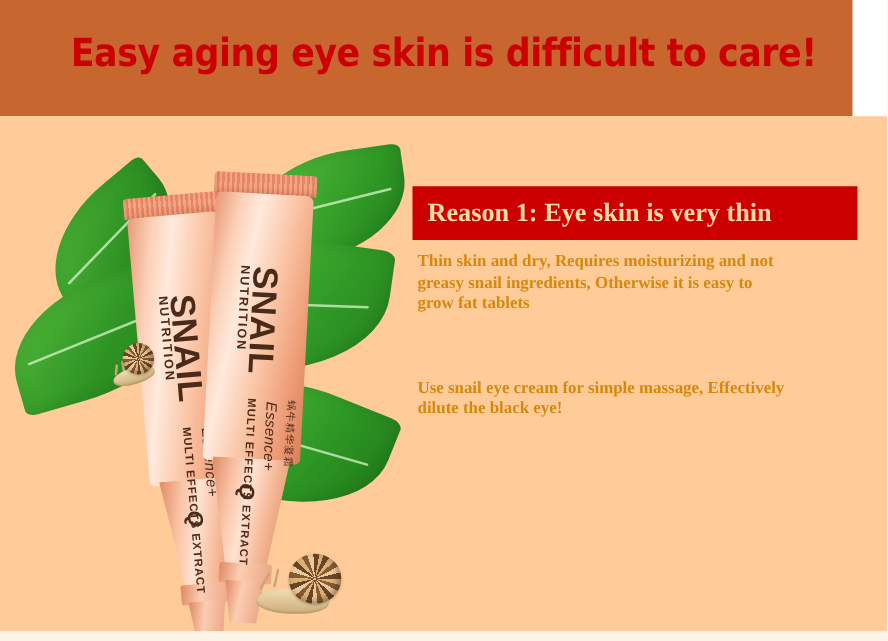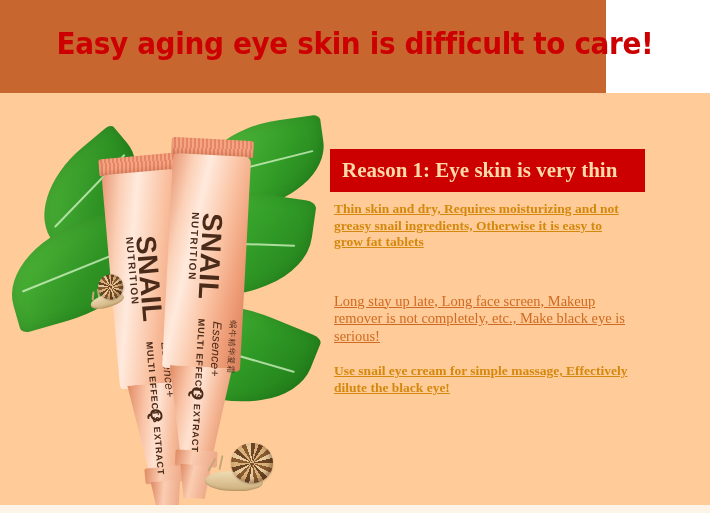--- a/index.html
+++ b/index.html
@@ -17,21 +17,21 @@
     height: 513px;
     overflow: hidden;
     background: #ffffff;
   }
 
   
   .header-band {
     position: absolute;
     left: 0;
     top: 0;
-    width: 606px;
+    width: 682px;
     height: 93px;
     background: #c8662f;
   }
   .header-title {
     position: absolute;
     left: 0;
     top: 23px;
     width: 710px;
     text-align: center;
     font-family: "DejaVu Sans", sans-serif;
@@ -219,41 +219,40 @@
 
   
   .reasons {
     position: absolute;
     left: 330px;
     top: 56px;
     width: 316px;
   }
   .reason-bar {
     background: #cc0000;
-    width: 315px;
+    width: 356px;
     box-sizing: border-box;
     padding: 8px 0 9px 12px;
   }
   .reason-bar-text {
     font-family: "Liberation Serif", serif;
     font-weight: bold;
     font-size: 21px;
     line-height: 26px;
     color: #ffd9a8;
     white-space: nowrap;
   }
   .reason-body {
     font-family: "Liberation Serif", serif;
     font-weight: bold;
     font-size: 13.5px;
     line-height: 16.5px;
     color: #d4880d;
     padding: 9px 0 0 4px;
     width: 300px;
-    text-decoration: underline;
   }
   .reason-body.light {
     font-weight: normal;
     color: #cf6a22;
     font-size: 14.5px;
     line-height: 17.5px;
   }
   .reason-body.tight { padding-top: 8px; }
   .spacer-1 { height: 17px; }
   .spacer-2 { height: 16px; }
@@ -338,21 +337,20 @@
         </div>
         <div class="reason-body">Thin skin and dry, Requires moisturizing and not greasy snail ingredients, Otherwise it is easy to grow fat tablets</div>
       </div>
 
       <div class="spacer-1"></div>
 
 
       <div class="spacer-2"></div>
 
       <div>
-        <div class="reason-body light">Long stay up late, Long face screen, Makeup remover is not completely, etc., Make black eye is serious!</div>
         <div class="spacer-3"></div>
         <div class="reason-body tight">Use snail eye cream for simple massage, Effectively dilute the black eye!</div>
       </div>
 
     </div>
   </div>
 
   <div class="bottom-strip"></div>
 </div>
 

